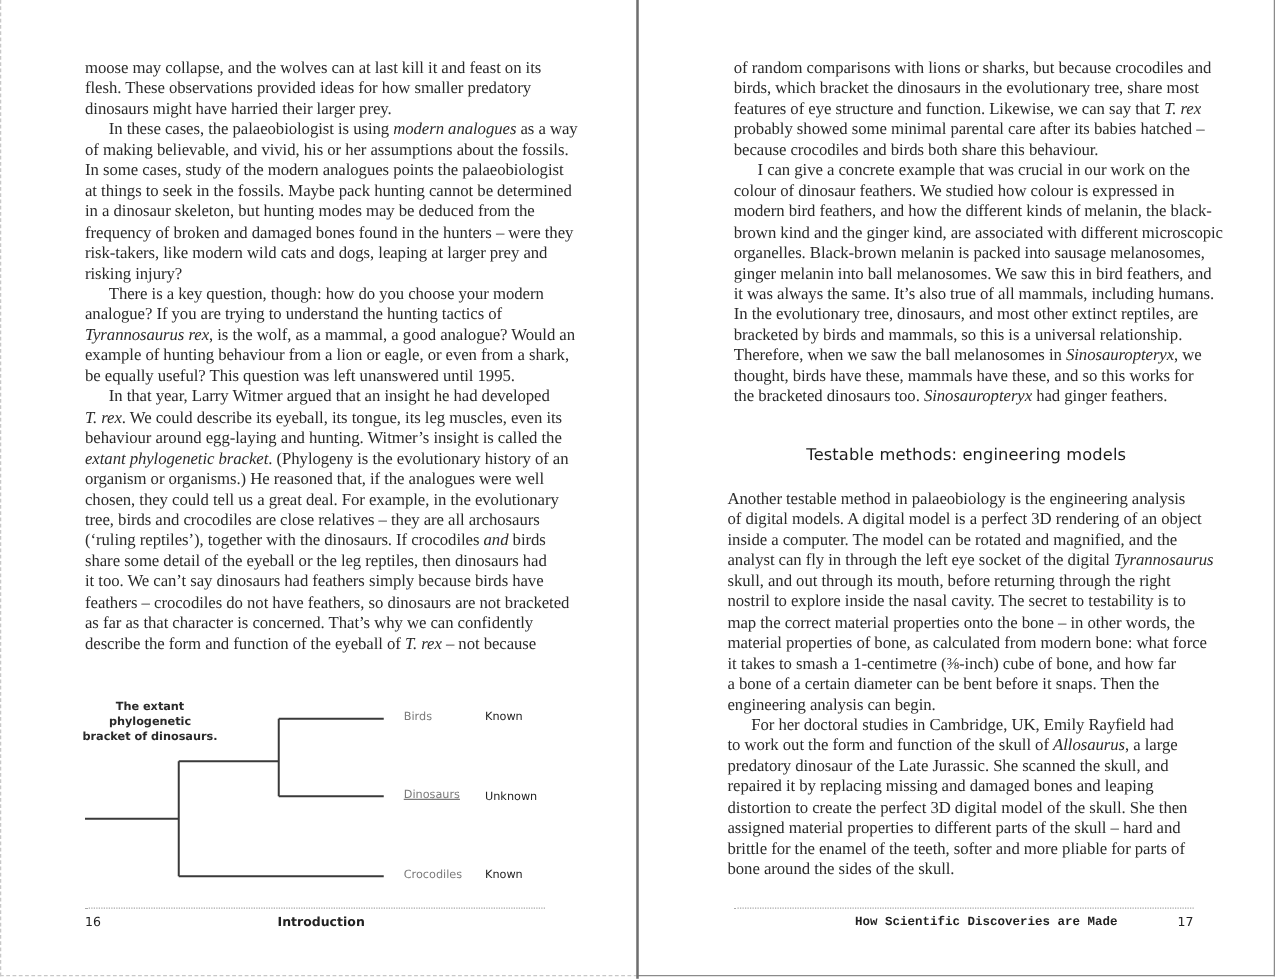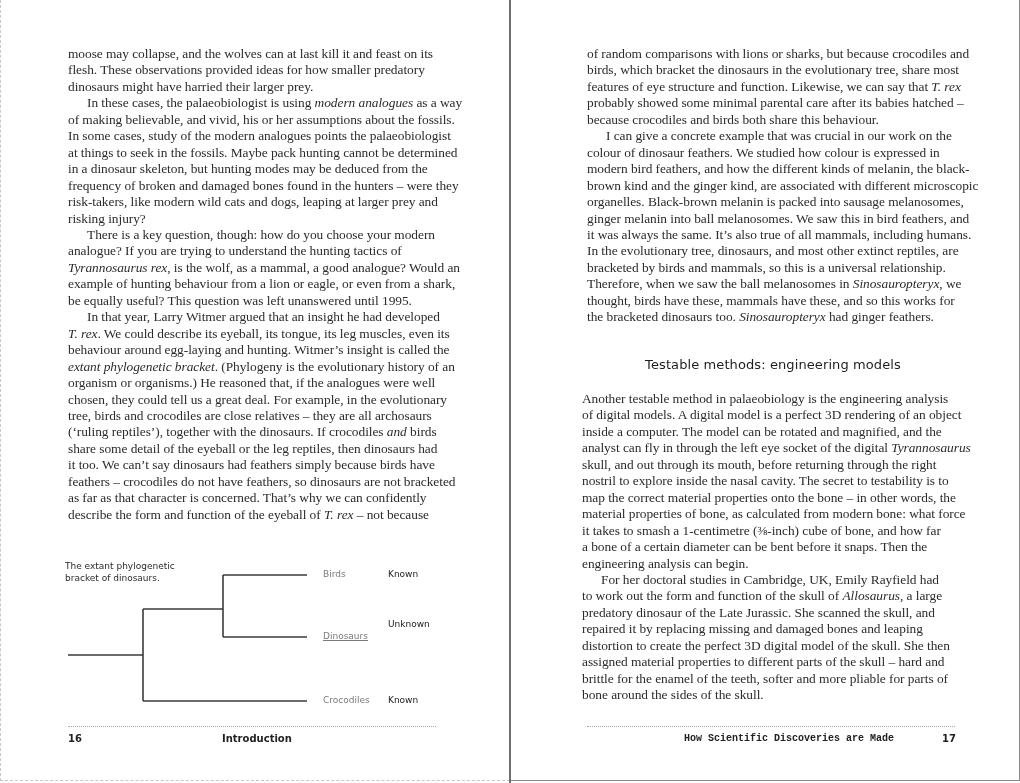--- a/index.html
+++ b/index.html
@@ -12,27 +12,27 @@
   .text-block { position: absolute; font-size: 13.4px; line-height: 16.45px; letter-spacing: -0.05px; color: #2b2b2b; }
   .text-left { left: 67px; top: 46px; width: 372px; }
   .text-right { left: 77px; top: 46px; width: 372px; }
   .text-right2 { left: 72px; top: 391px; width: 372px; }
   .line { display: block; white-space: nowrap; }
   .indent { padding-left: 19px; }
   em { font-style: italic; }
   .heading { position: absolute; left: 77px; top: 357px; width: 372px; text-align: center; font-family: "DejaVu Sans", sans-serif; font-size: 13px; color: #1e1e1e; letter-spacing: 0.1px; }
   .diagram { position: absolute; left: 0; top: 555px; width: 510px; height: 160px; }
   .diagram svg { position: absolute; left: 0; top: 0; }
-  .caption { position: absolute; left: 64px; top: 5px; width: 110px; font-family: "DejaVu Sans", sans-serif; font-size: 9px; line-height: 12px; color: #2a2a2a; }
+  .caption { position: absolute; left: 64px; top: 5px; width: 110px; text-align: center; font-family: "DejaVu Sans", sans-serif; font-size: 9px; line-height: 12px; color: #2a2a2a; font-weight: bold; }
   .taxon { position: absolute; font-family: "DejaVu Sans", sans-serif; font-size: 9px; color: #7a7a7a; }
   .status { position: absolute; font-family: "DejaVu Sans", sans-serif; font-size: 9px; font-weight: normal; color: #222; }
   .rule { position: absolute; height: 0; border-top: 1px dotted #a8a8a8; }
   .rule-left { left: 67px; top: 726px; width: 368px; }
   .rule-right { left: 77px; top: 726px; width: 368px; }
-  .folio { position: absolute; top: 733px; font-family: "DejaVu Sans", sans-serif; font-size: 10px; font-weight: bold; color: #222; }
+  .folio { position: absolute; top: 733px; font-family: "DejaVu Sans", sans-serif; font-size: 10px; font-weight: normal; color: #222; }
   .running { position: absolute; top: 733px; font-family: "DejaVu Sans", sans-serif; font-size: 10px; color: #222; font-weight: 600; }
 </style>
 </head>
 <body>
 
 <div class="spread">
 
   <div class="page page-left">
     <div class="text-block text-left">
         <span class="line"><span>moose may collapse, and the wolves can at last kill it and feast on its</span></span>
@@ -78,21 +78,21 @@
           <line x1="142" y1="146" x2="306" y2="146"></line>
         </g>
       </svg>
       <div class="caption">
         <div>The extant phylogenetic</div>
         <div>bracket of dinosaurs.</div>
       </div>
       <div class="taxon" style="left:322px; top:14px;">Birds</div>
       <div class="status" style="left:387px; top:14px;">Known</div>
       <div class="taxon" style="left:322px; top:76px;text-decoration:underline;">Dinosaurs</div>
-      <div class="status" style="left:387px; top:64px;">Unknown</div>
+      <div class="status" style="left:387px; top:78px;">Unknown</div>
       <div class="taxon" style="left:322px; top:140px;">Crocodiles</div>
       <div class="status" style="left:387px; top:140px;">Known</div>
     </div>
 
     <div class="rule rule-left"></div>
     <div class="folio" style="left:67px;">16</div>
     <div class="running" style="left:221px;">Introduction</div>
   </div>
 
   <div class="page page-right">

